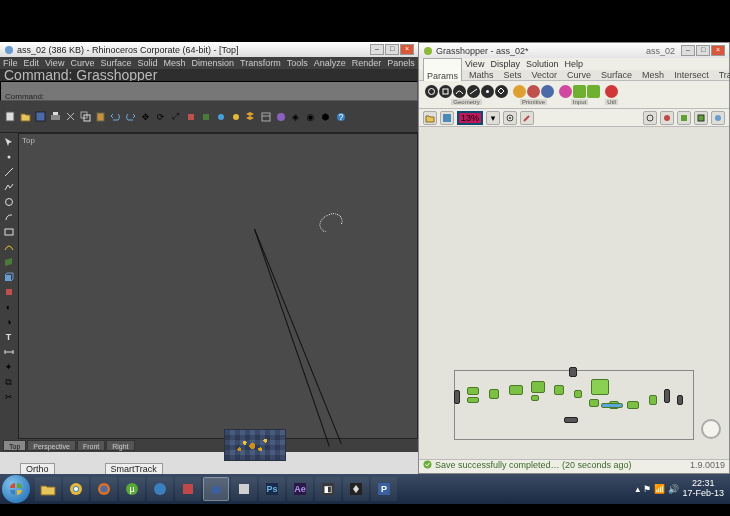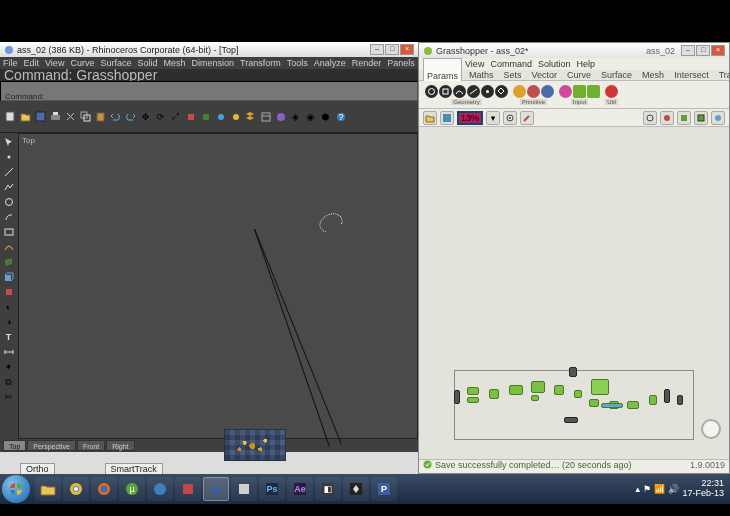--- a/index.html
+++ b/index.html
@@ -53,21 +53,21 @@
 .darknode{position:absolute;background:#555;border:1px solid #222;border-radius:2px}
 #gh-status{height:14px;background:#efeee6;border-top:1px solid #bbb;display:flex;padding:0 4px;font-size:7px;color:#3a6a2a}
 #gh-status .right{margin-left:auto;color:#666}
 #compass{position:absolute;right:8px;bottom:20px;width:20px;height:20px;border:2px solid #aaa;border-radius:50%;background:#f4f3ec}
 
 #taskbar{position:absolute;bottom:12px;left:0;width:730px;height:30px;background:linear-gradient(#3a4b63,#1a2a42);display:flex;align-items:center;padding:0 2px}
 #start{width:28px;height:28px;border-radius:50%;background:radial-gradient(circle at 35% 30%,#7fbfe8,#1868b0);display:flex;align-items:center;justify-content:center;margin-right:4px}
 .tb{width:26px;height:24px;margin:0 1px;border-radius:2px;display:flex;align-items:center;justify-content:center;background:rgba(255,255,255,.05)}
 .tb.active{background:rgba(255,255,255,.18);border:1px solid rgba(255,255,255,.3)}
 #tray{margin-left:auto;display:flex;align-items:center;gap:3px;color:#fff;font-size:7px;padding-right:4px}
-#clock{text-align:right;line-height:1.1}
+#clock{text-align:center;line-height:1.1}
 </style>
 </head>
 <body>
 
 <div id="screen">
 
   <div id="rhino">
     <div id="rh-title">
       <svg width="10" height="10">
           <circle cx="5" cy="5" r="4" fill="#6a9bd1"></circle>
@@ -294,21 +294,21 @@
       <span style="flex:1"></span>
       <span style="color:#666">ass_02</span>
       <div class="win-btn" style="margin-left:6px">–</div>
       <div class="win-btn">□</div>
       <div class="win-btn close">×</div>
     </div>
     <div id="gh-menu">
       <span>File</span>
       <span>Edit</span>
       <span>View</span>
-      <span>Command</span>
+      <span>Display</span>
       <span>Solution</span>
       <span>Help</span>
     </div>
     <div id="gh-tabs">
       <span class="ghtab active">Params</span>
       <span class="ghtab">Maths</span>
       <span class="ghtab">Sets</span>
       <span class="ghtab">Vector</span>
       <span class="ghtab">Curve</span>
       <span class="ghtab">Surface</span>

